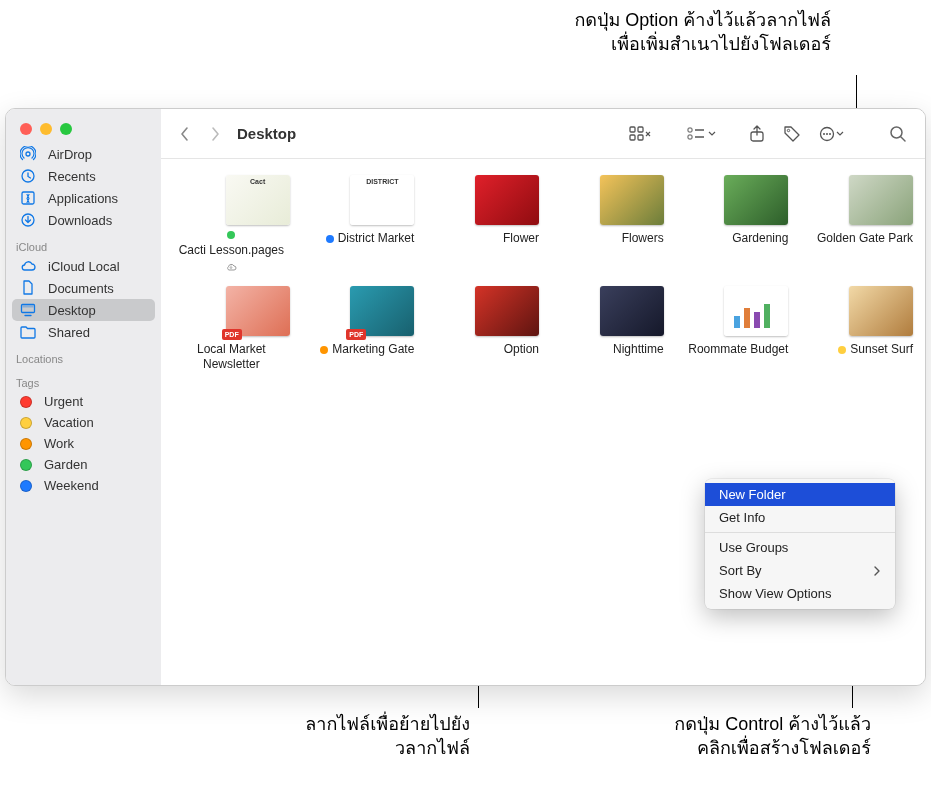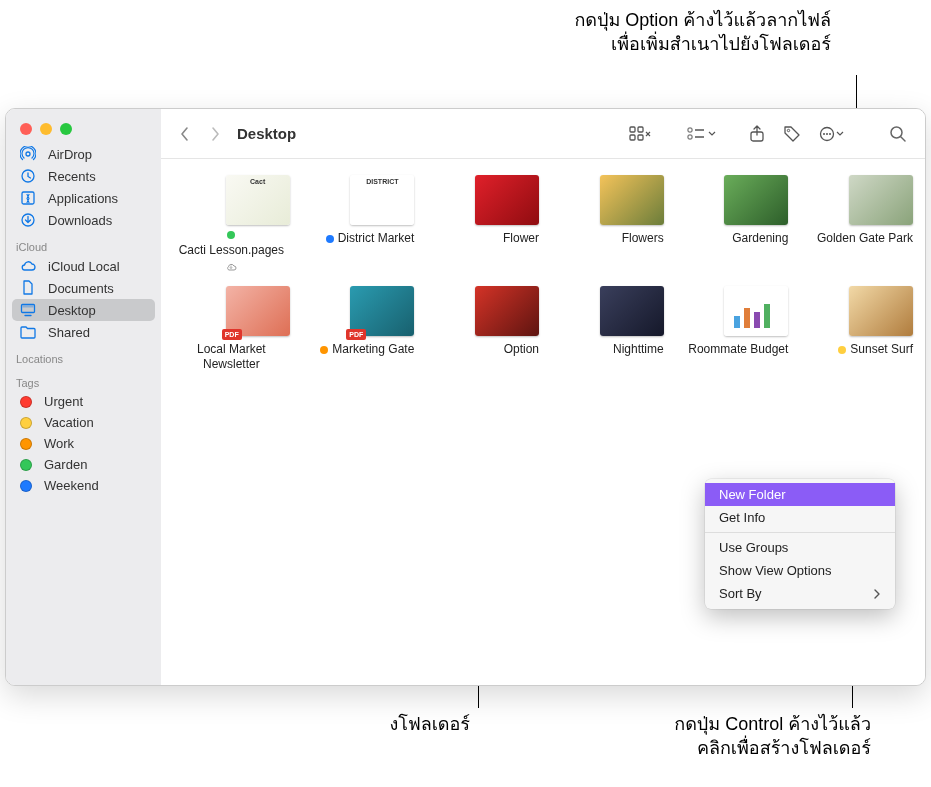--- a/index.html
+++ b/index.html
@@ -24,35 +24,36 @@
   .tb-spacer { flex: 1; }
   .content { flex: 1; position: relative; padding: 16px 12px; overflow: auto; }
   .grid { display: grid; grid-template-columns: repeat(6, 1fr); gap: 14px 8px; }
   .file { display: flex; flex-direction: column; align-items: flex-end; text-align: center; font-size: 12px; color: #222; cursor: default; }
   .thumb { width: 64px; height: 50px; border-radius: 3px; box-shadow: 0 1px 2px rgba(0,0,0,.25); margin-bottom: 6px; background: #ddd center/cover; position: relative; }
   .label { display: flex; align-items: center; justify-content: center; gap: 4px; flex-wrap: wrap; line-height: 1.25; max-width: 120px; }
   .tagd { width: 8px; height: 8px; border-radius: 50%; flex: 0 0 auto; }
   .cloud-glyph { color: #999; font-size: 11px; }
   .ctx-menu { position: absolute; right: 30px; top: 320px; width: 190px; background: #f6f6f6; border-radius: 6px; box-shadow: 0 8px 24px rgba(0,0,0,.25), 0 0 0 .5px rgba(0,0,0,.1); padding: 4px 0; font-size: 13px; color: #222; }
   .ctx-item { padding: 4px 14px; display: flex; align-items: center; justify-content: space-between; cursor: default; }
-  .ctx-item.highlight { background: #8b5cf6; color: #fff; }
+  .ctx-item.highlight { background: #1d4ed8; color: #fff; }
   .ctx-sep { height: 1px; background: #ddd; margin: 3px 0; }
   svg { display: block; }
 </style>
 </head>
 <body>
 
 <div class="callout" style="right:100px; top:8px;">
   <div>กดปุ่ม Option ค้างไว้แล้วลากไฟล์</div>
   <div>เพื่อเพิ่มสำเนาไปยังโฟลเดอร์</div>
 </div>
 <div class="callout-line" style="left:856px; top:75px; width:1px; height:100px;"></div>
 
 <div class="callout" style="left:180px; top:712px; width:290px;">
-  <div>งโฟลเดอร์</div>
+  <div>ลากไฟล์เพื่อย้ายไปยัง</div>
+  <div>วลากไฟล์</div>
 </div>
 <div class="callout-line" style="left:478px; top:540px; width:1px; height:168px;"></div>
 
 <div class="callout" style="right:60px; top:712px; width:330px;">
   <div>กดปุ่ม Control ค้างไว้แล้ว</div>
   <div>คลิกเพื่อสร้างโฟลเดอร์</div>
 </div>
 <div class="callout-line" style="left:852px; top:630px; width:1px; height:78px;"></div>
 
 <div class="window">
@@ -330,26 +331,26 @@
             <span>New Folder</span>
           </div>
           <div class="ctx-item">
             <span>Get Info</span>
           </div>
           <div class="ctx-sep"></div>
           <div class="ctx-item">
             <span>Use Groups</span>
           </div>
           <div class="ctx-item">
-            <span>Show View Options</span>
-          </div>
-          <div class="ctx-item">
             <span>Sort By</span>
             <span>
               <svg width="8" height="10" viewBox="0 0 8 10">
                 <path d="M2 1l4 4-4 4" stroke="#555" stroke-width="1.4" fill="none" stroke-linecap="round" stroke-linejoin="round"></path>
               </svg>
             </span>
           </div>
+          <div class="ctx-item">
+            <span>Show View Options</span>
+          </div>
         </div>
     </div>
   </div>
 </div>
 
 </body></html>

